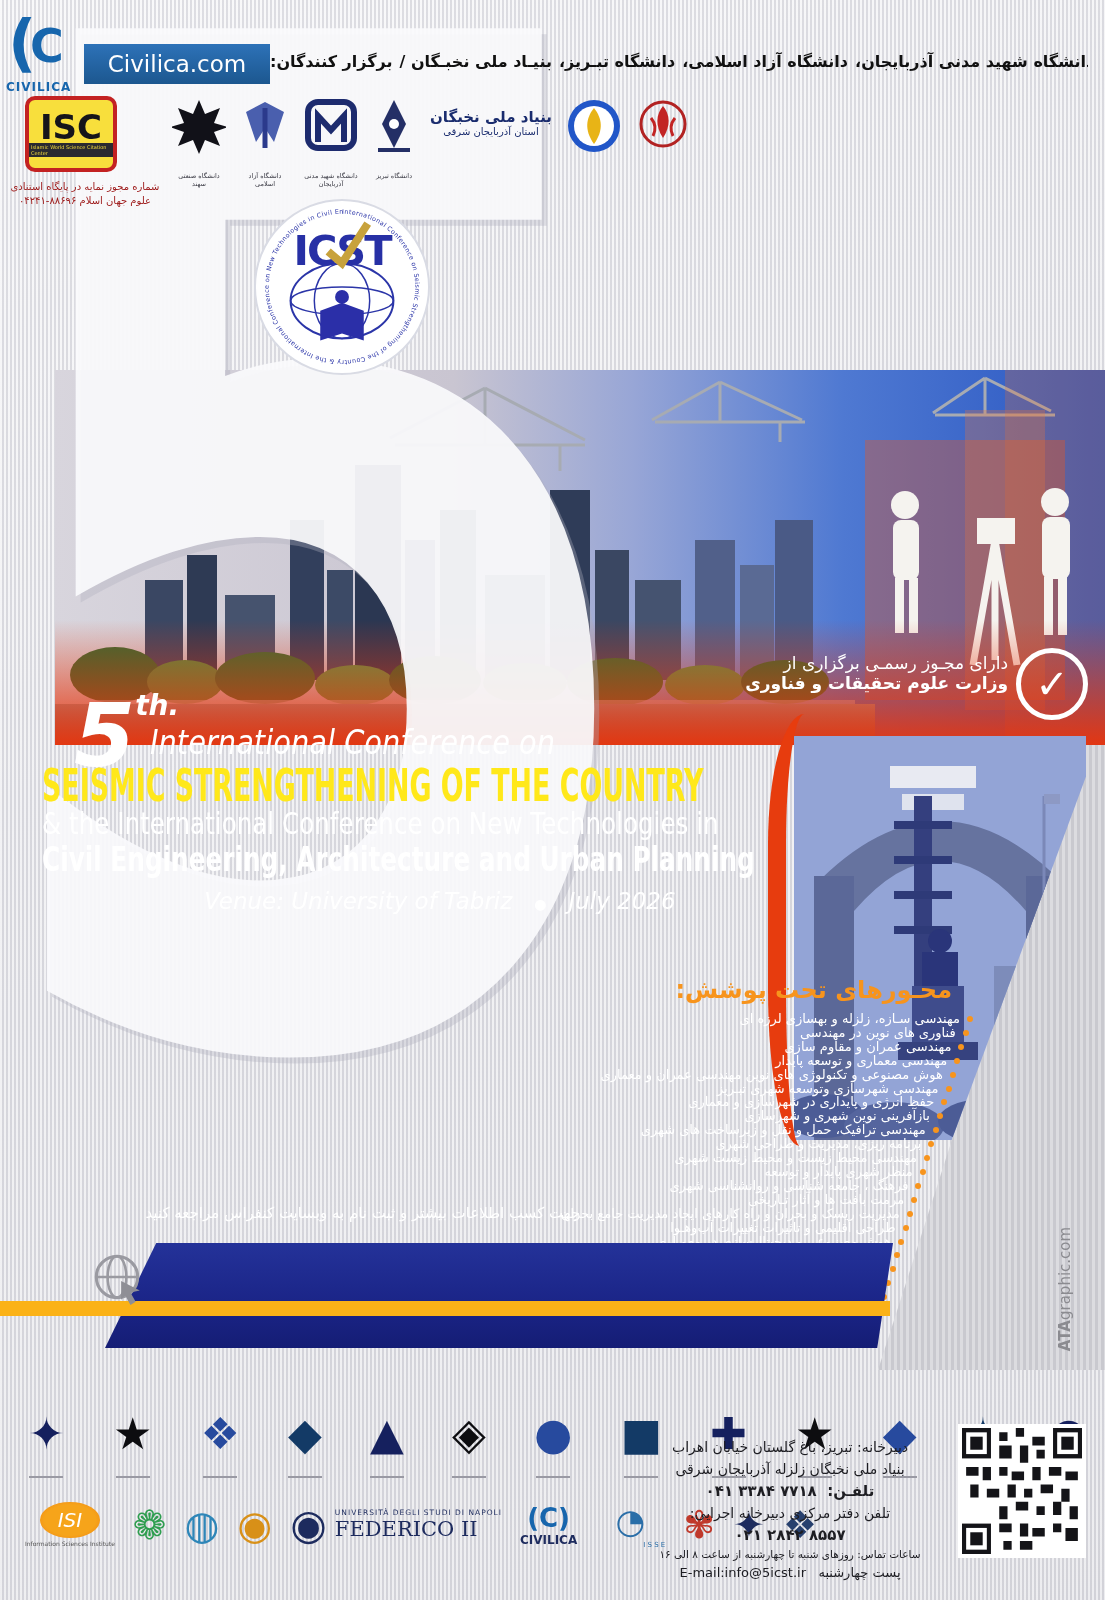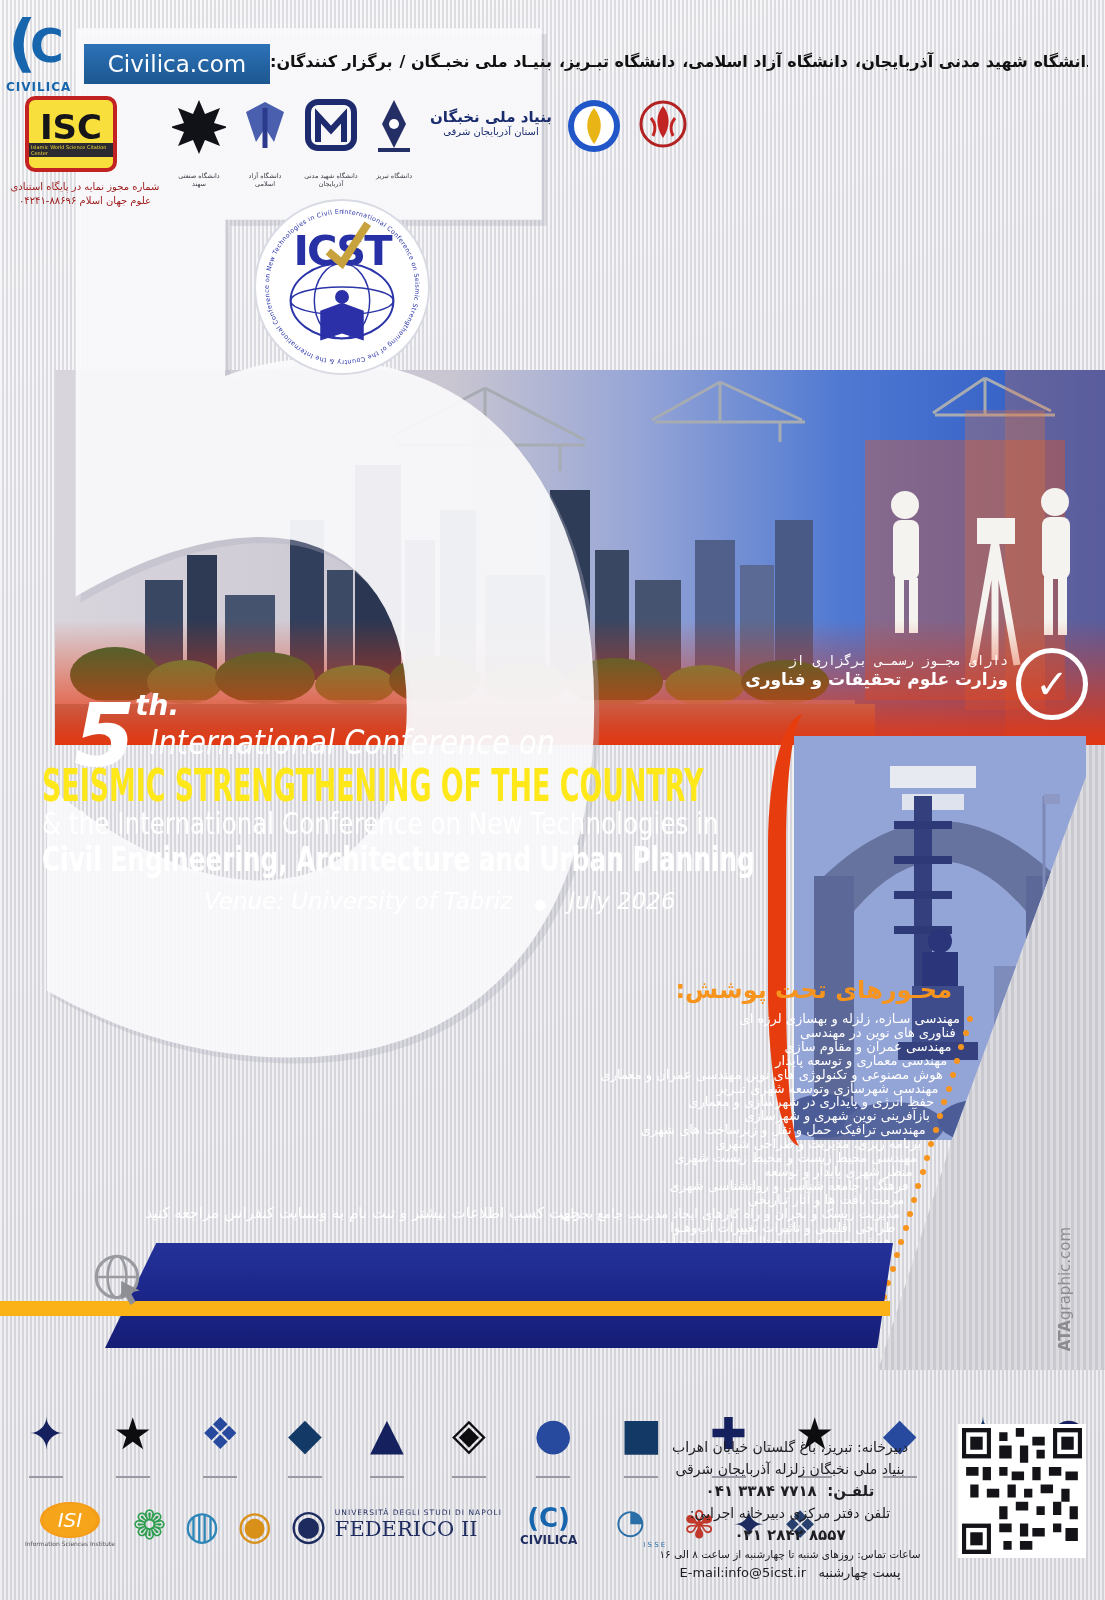--- a/index.html
+++ b/index.html
@@ -233,21 +233,21 @@
     <ellipse cx="90" cy="104" rx="52" ry="14" stroke="#2b35a8" stroke-width="1.5" fill="none"></ellipse>
     <ellipse cx="90" cy="104" rx="28" ry="38" stroke="#2b35a8" stroke-width="1.5" fill="none"></ellipse>
     <text x="90" y="68" text-anchor="middle" font-size="42" font-weight="bold" fill="#2730a5" letter-spacing="-2" font-family="DejaVu Sans,sans-serif">ICST</text>
     <path d="M76,54 L90,66 L116,26" stroke="#c8a23c" stroke-width="8" fill="none"></path>
     <circle cx="90" cy="100" r="7" fill="#2b2fa8"></circle>
     <path d="M68,114 L90,106 L112,114 L112,144 L90,137 L68,144 Z" fill="#2b2fa8"></path>
   </svg>
 
   <div class="abs" style="left:1016px;top:648px;z-index:9;width:62px;height:62px;border:5px solid #fff;border-radius:50%;display:flex;align-items:center;justify-content:center;color:#fff;font-size:40px;font-weight:bold;">✓</div>
   <div class="abs rtl" style="right:97px;top:653px;z-index:9;text-align:right;color:#fff;white-space:nowrap;">
-    <div style="font-size:13px;font-family:Liberation Mono, monospace;">دارای مجـوز رسمـی برگزاری از</div>
+    <div style="font-size:17px;">دارای مجـوز رسمـی برگزاری از</div>
     <div style="font-size:17px;font-weight:bold;">وزارت علوم تحقیقات و فناوری</div>
   </div>
 
   <div class="abs en" style="left:42px;top:692px;font-size:88px;font-weight:bold;font-style:italic;line-height:1;z-index:5;padding-left:32px;"><span>5</span><span style="font-size:28px;vertical-align:top;">th.</span></div>
   <div class="abs en" style="left:150px;top:722px;font-size:34px;font-style:italic;z-index:5;"><span class="cond" style="transform:scaleX(.85);">International Conference on</span></div>
   <div class="abs en" style="left:42px;top:760px;font-size:44px;font-weight:bold;color:#ffe81a;z-index:5;"><span class="cond" style="transform:scaleX(.61);">SEISMIC STRENGTHENING OF THE COUNTRY</span></div>
   <div class="abs en" style="left:42px;top:806px;font-size:30px;z-index:5;"><span class="cond" style="transform:scaleX(.82);">&amp; the International Conference on New Technologies in</span></div>
   <div class="abs en" style="left:42px;top:840px;font-size:33px;font-weight:bold;z-index:5;"><span class="cond" style="transform:scaleX(.75);">Civil Engineering, Architecture and Urban Planning</span></div>
   <div class="abs en" style="left:200px;top:888px;width:480px;text-align:center;font-size:23px;font-style:italic;z-index:5;white-space:nowrap;">
     <span>Venue: University of Tabriz</span>&nbsp;&nbsp;&nbsp;<span style="font-size:14px;">●</span>&nbsp;&nbsp;&nbsp;<span>July 2026</span>

